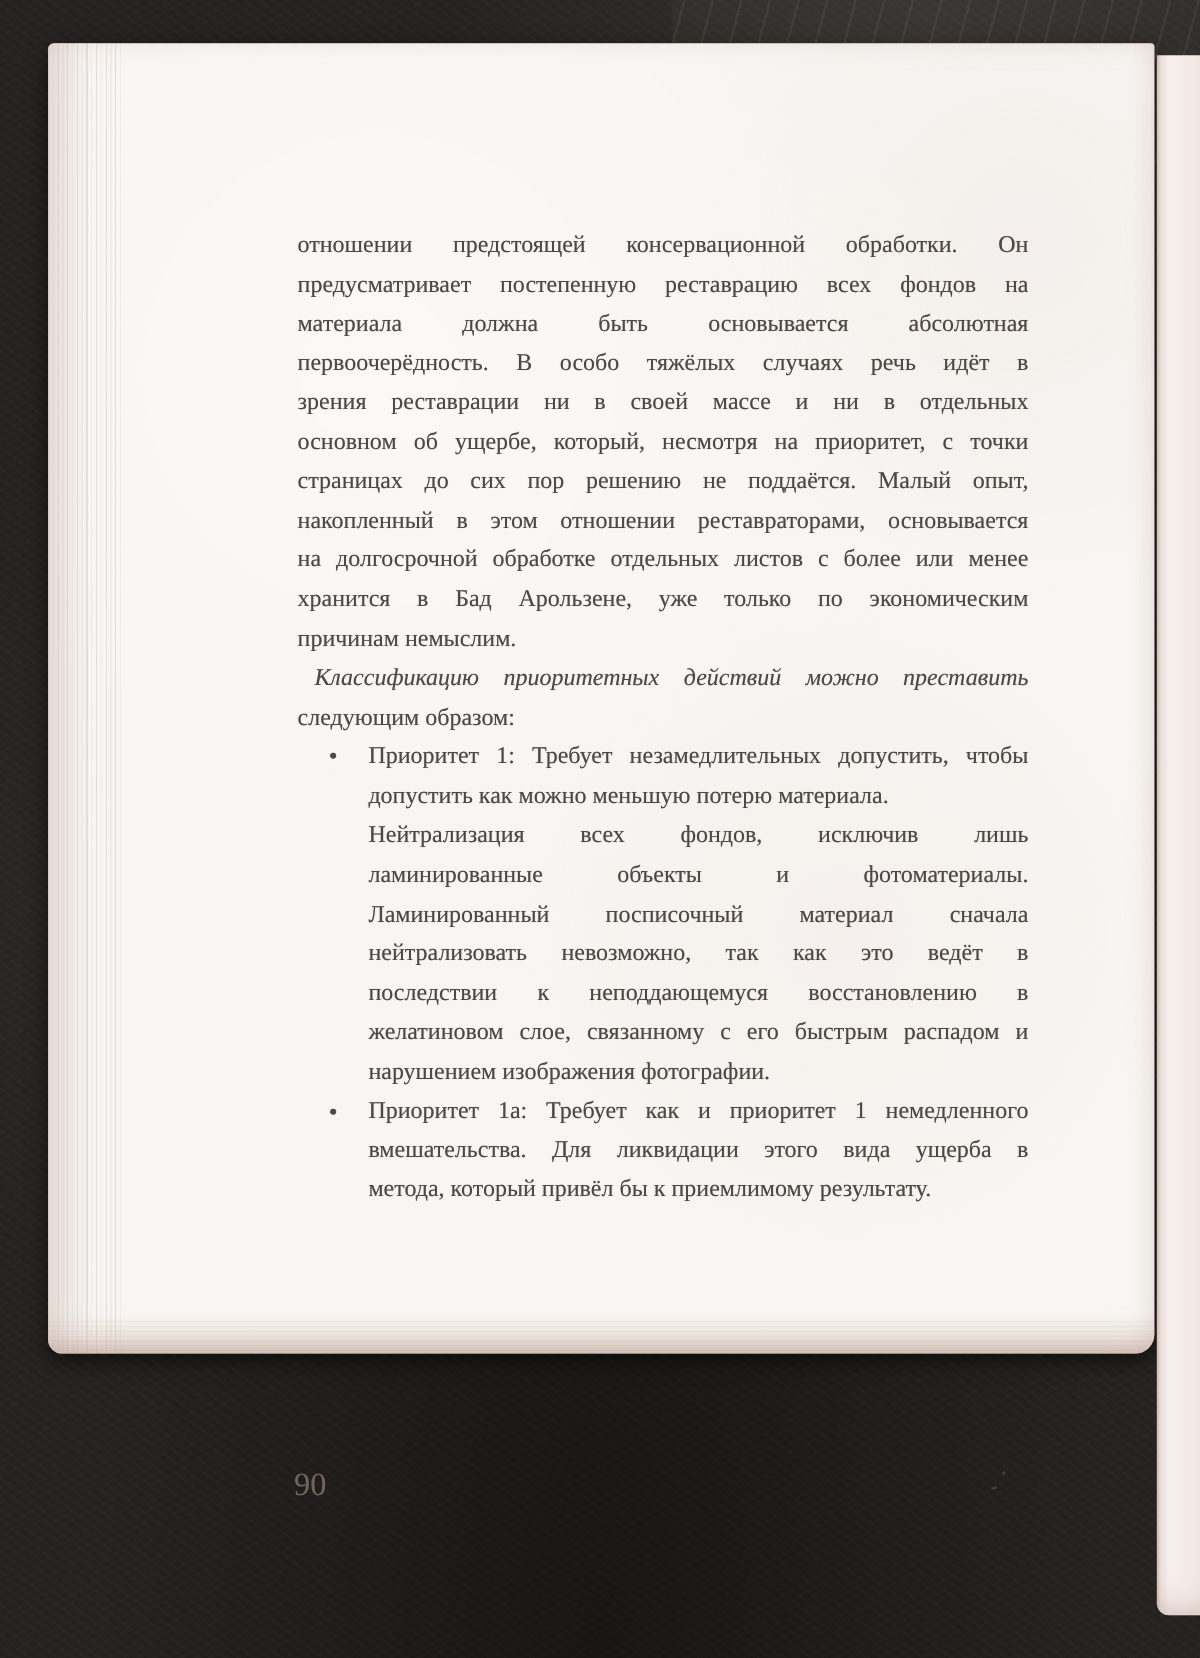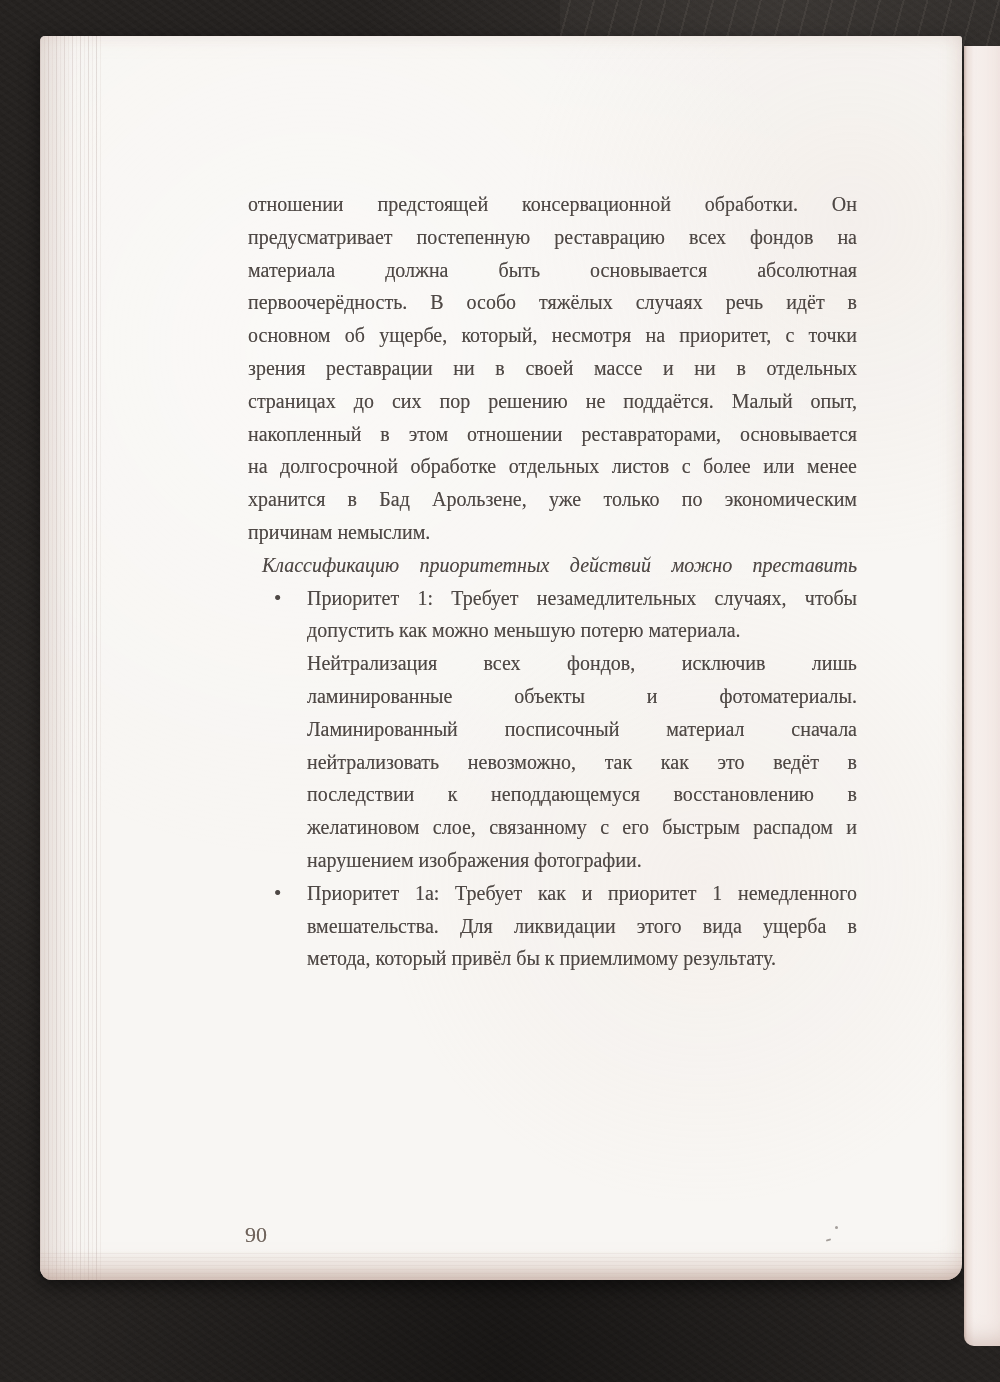--- a/index.html
+++ b/index.html
@@ -18,21 +18,21 @@
       repeating-linear-gradient(37deg, rgba(255,255,255,.015) 0 3px, transparent 3px 7px),
       repeating-linear-gradient(-29deg, rgba(0,0,0,.05) 0 2px, transparent 2px 6px);
   }
   .scratches{
     position:absolute;top:0;right:0;width:440px;height:160px;
     background:
       linear-gradient(180deg, rgba(110,104,98,.10), transparent 75%),
       repeating-linear-gradient(105deg, transparent 0 9px, rgba(170,160,150,.10) 9px 11px, transparent 11px 23px);
   }
   .book-page{
-    position:absolute;left:40px;top:36px;width:922px;height:1244px;z-index:1;
+    position:absolute;left:40px;top:36px;width:922px;height:1092px;z-index:1;
     background:var(--page,#f8f6f3);
     border-radius:5px 3px 16px 12px;
     box-shadow:
       inset -14px 0 26px -18px rgba(195,165,152,.45),
       inset 0 -22px 30px -20px rgba(190,160,148,.50),
       inset 0 16px 22px -18px rgba(205,185,175,.35),
       0 6px 18px rgba(0,0,0,.55);
   }
   .page-texture{
     position:absolute;inset:0;border-radius:inherit;pointer-events:none;
@@ -70,21 +70,21 @@
   .block{margin:0;}
   .line{width:100%;}
   .line.stretch{text-align:justify;text-align-last:justify;}
   .line.indent{text-indent:14px;font-style:italic;}
   .block.bullet{position:relative;padding-left:59px;}
   .block.bullet .marker{
     position:absolute;left:26px;top:0;line-height:32.8px;font-size:21px;
   }
   .page-number{
     position:absolute;left:205px;top:1186px;
-    font-size:22px;color:var(--num,#6f635b);
+    font-size:27px;color:var(--num,#6f635b);
     text-shadow:0 0 .6px rgba(110,98,90,.5);
   }
   .speck{position:absolute;background:rgba(95,85,80,.55);border-radius:50%;}
   .speck-1{left:795px;top:1190px;width:3px;height:3px;}
   .speck-2{left:786px;top:1203px;width:5px;height:2px;border-radius:2px;transform:rotate(-15deg);}
 </style>
 </head>
 <body>
 
 <div class="backdrop">
@@ -95,34 +95,35 @@
   <div class="page-texture"></div>
   <div class="edge-stack-left"></div>
   <div class="edge-stack-bottom"></div>
 
   <div class="text-column">
       <div class="block paragraph">
         <div class="line stretch">отношении предстоящей консервационной обработки. Он</div>
         <div class="line stretch">предусматривает постепенную реставрацию всех фондов на</div>
         <div class="line stretch">материала должна быть основывается абсолютная</div>
         <div class="line stretch">первоочерёдность. В особо тяжёлых случаях речь идёт в</div>
+        <div class="line stretch">зрения реставрации ни в своей массе и ни в отдельных</div>
         <div class="line stretch">основном об ущербе, который, несмотря на приоритет, с точки</div>
-        <div class="line stretch">зрения реставрации ни в своей массе и ни в отдельных</div>
         <div class="line stretch">страницах до сих пор решению не поддаётся. Малый опыт,</div>
         <div class="line stretch">накопленный в этом отношении реставраторами, основывается</div>
         <div class="line stretch">на долгосрочной обработке отдельных листов с более или менее</div>
         <div class="line stretch">хранится в Бад Арользене, уже только по экономическим</div>
         <div class="line">причинам немыслим.</div>
       </div>
       <div class="block paragraph">
         <div class="line stretch indent">Классификацию приоритетных действий можно преставить</div>
+        <div class="line">следующим образом:</div>
       </div>
       <div class="block bullet">
         <span class="marker">•</span>
-        <div class="line stretch">Приоритет 1: Требует незамедлительных случаях, чтобы</div>
+        <div class="line stretch">Приоритет 1: Требует незамедлительных допустить, чтобы</div>
         <div class="line">допустить как можно меньшую потерю материала.</div>
         <div class="line stretch">Нейтрализация всех фондов, исключив лишь</div>
         <div class="line stretch">ламинированные объекты и фотоматериалы.</div>
         <div class="line stretch">Ламинированный посписочный материал сначала</div>
         <div class="line stretch">нейтрализовать невозможно, так как это ведёт в</div>
         <div class="line stretch">последствии к неподдающемуся восстановлению в</div>
         <div class="line stretch">желатиновом слое, связанному с его быстрым распадом и</div>
         <div class="line">нарушением изображения фотографии.</div>
       </div>
       <div class="block bullet">

